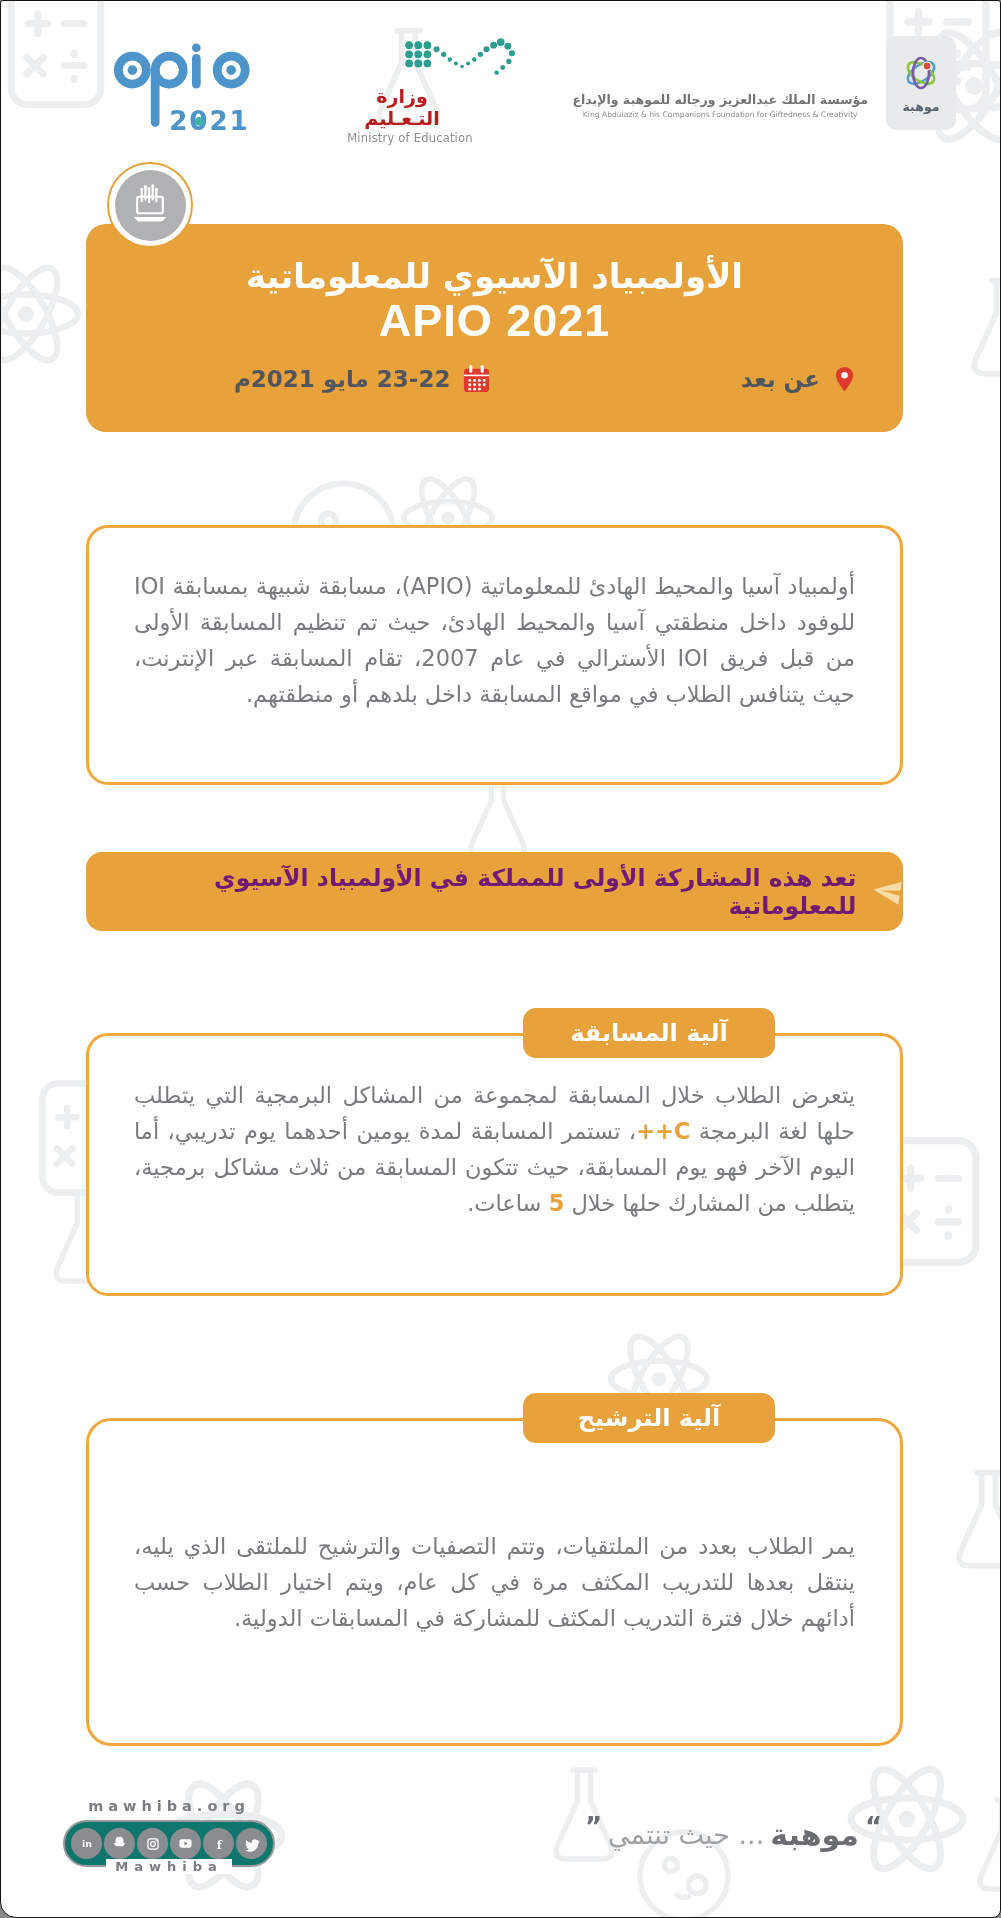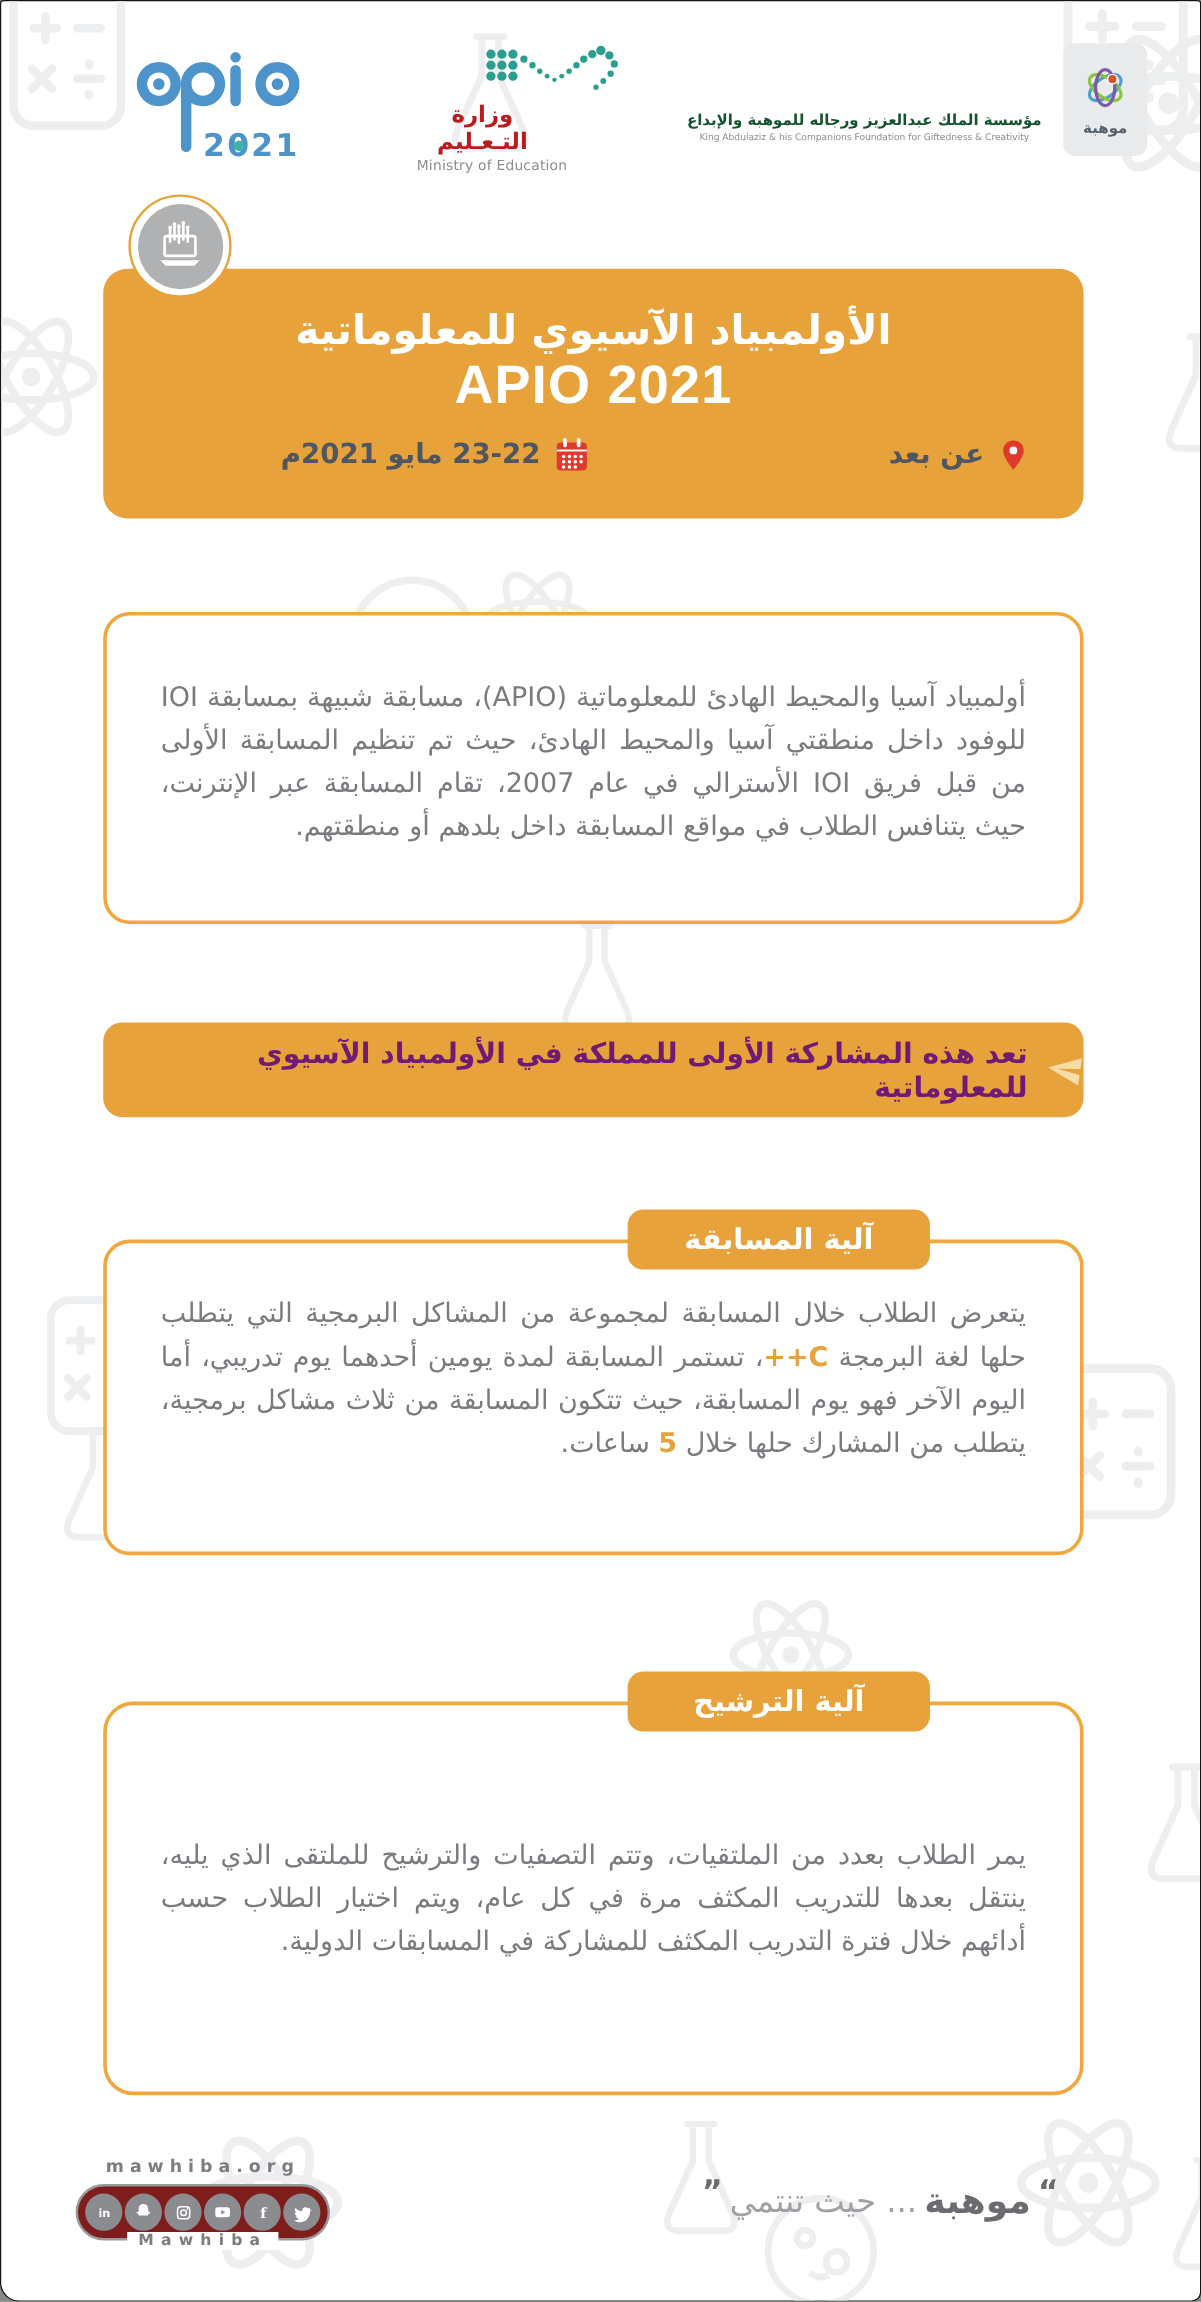--- a/index.html
+++ b/index.html
@@ -14,21 +14,21 @@
   .wm-layer { position:absolute; inset:0; pointer-events:none; }
 
   
   .apio-logo { position:absolute; left:112px; top:40px; width:155px; }
   .moe-logo  { position:absolute; left:345px; top:36px; width:175px; }
   .moe-dots  { display:block; margin-left:58px; }
   .moe-ar    { width:112px; text-align:center; font-size:19px; font-weight:bold; color:#b91c1c; margin-top:1px; direction:rtl; }
   .moe-en    { width:128px; text-align:center; font-size:11.5px; color:#8A8C8E; margin-top:2px; letter-spacing:.2px; }
   .mawhiba-head { position:absolute; top:35px; right:44px; display:flex; align-items:center; gap:18px; }
   .mawhiba-text { text-align:center; direction:rtl; }
-  .mawhiba-text .ar { font-size:12.5px; font-weight:bold; color:#14532d;margin-top:44px; }
+  .mawhiba-text .ar { font-size:12.5px; font-weight:bold; color:#737373;margin-top:44px; }
   .mawhiba-text .en { font-size:7.6px; color:#8A8C8E; margin-top:3px; direction:ltr; }
   .mawhiba-box { width:70px; height:94px; background:#E9EAEB; border-radius:10px;
     display:flex; flex-direction:column; align-items:center; justify-content:center; gap:6px; }
   .mawhiba-box .lbl { font-size:12.5px; font-weight:bold; color:#55606B; }
 
   
   .col { position:absolute; left:85px; width:817px; }
 
   
   .hero { top:223px; height:208px; background:#E7A23C; border-radius:20px; text-align:center; direction:rtl; }
@@ -39,21 +39,21 @@
   .hero-title { padding-top:32px; font-size:34px; font-weight:bold; color:#ffffff; line-height:1.2; }
   .hero-en { font-size:45px; font-weight:bold; color:#ffffff; letter-spacing:1px; line-height:1.05;
     font-family:"Liberation Sans","DejaVu Sans",sans-serif; }
   .hero-meta { display:flex; justify-content:space-between; align-items:center; margin-top:20px;
     padding-right:46px; padding-left:148px; }
   .meta-item { display:flex; align-items:center; gap:12px; font-size:23px; font-weight:bold; color:#4F5660; }
 
   
   .card { background:#ffffff; border:3px solid #F0A73E; border-radius:22px; }
   .card p { direction:rtl; text-align:justify; font-size:22.5px; line-height:36px; color:#797B7E; }
-  .intro-card { top:509px; height:260px; display:flex; align-items:flex-end; padding:60px 45px; }
+  .intro-card { top:524px; height:260px; display:flex; align-items:flex-start; padding:40px 45px; }
 
   
   .banner { top:851px; height:79px; background:#E7A23C; border-radius:16px; direction:rtl;
     display:flex; align-items:center; justify-content:center; gap:16px; }
   .banner .txt { font-size:23.5px; font-weight:bold; color:#701a75; }
 
   
   .tab { position:absolute; left:522px; width:252px; height:50px; background:#E7A23C; border-radius:13px;
     display:flex; align-items:center; justify-content:center; z-index:2;
     font-size:24px; font-weight:bold; color:#ffffff; direction:rtl; }
@@ -61,21 +61,21 @@
   .tab-nomination { top:1392px; }
   .card-mechanism { top:1032px; height:263px; padding:41px 45px 40px; }
   .card-nomination { top:1417px; height:328px; display:flex; align-items:center; padding:40px 45px;border-radius:25px; }
   .hl { color:#E7A23C; font-weight:bold; }
   .ltr { direction:ltr; unicode-bidi:embed; }
 
   
   .social-block { position:absolute; left:62px; top:1797px; width:212px; text-align:center; }
   .site-url { font-size:14.5px; font-weight:bold; letter-spacing:5px; color:#7B7D80; }
   .pill { margin-top:6px; height:47px; border:2px solid #97999B; border-radius:24px;
-    display:flex; align-items:center; justify-content:center; gap:2px; padding:0 6px; background:#7f1d1d; }
+    display:flex; align-items:center; justify-content:center; gap:2px; padding:0 6px; background:#0f766e; }
   .soc { width:31px; height:31px; border-radius:50%; background:#8A8C90; display:flex; align-items:center; justify-content:center; flex:0 0 auto; }
   .brand-row { margin-top:-11px; position:relative; z-index:1; }
   .brand-row span { display:inline-block; background:#ffffff; padding:0 9px; font-size:13px; font-weight:bold; letter-spacing:6px; color:#7B7D80; }
   .slogan { position:absolute; right:118px; top:1816px; direction:rtl; display:flex; align-items:center; gap:6px; }
   .slogan .q { font-size:26px; font-weight:bold; color:#6A6C6F; transform:translateY(-8px); }
   .slogan .b { font-size:30px; font-weight:bold; color:#6A6C6F; }
   .slogan .r { font-size:27px; color:#9FA1A4; }
 </style>
 </head>
 <body>

